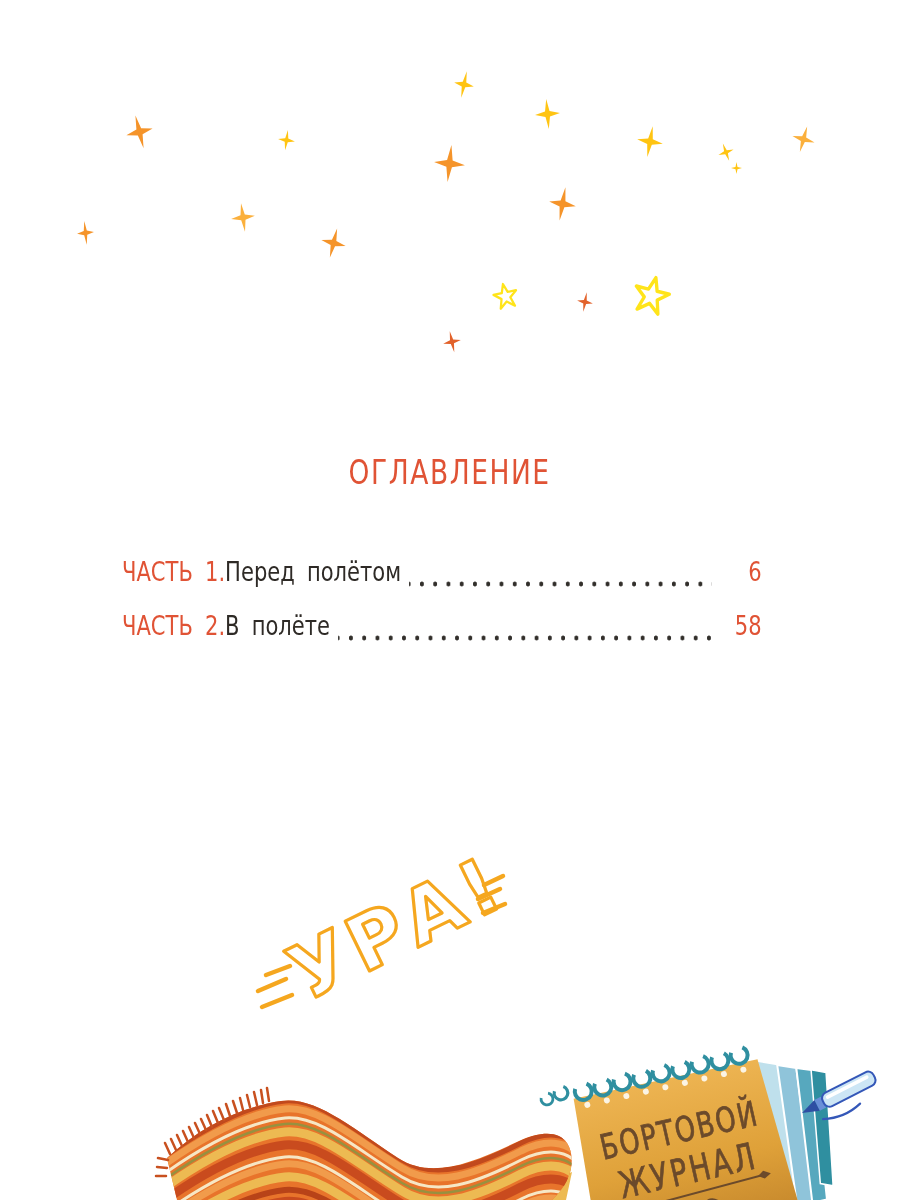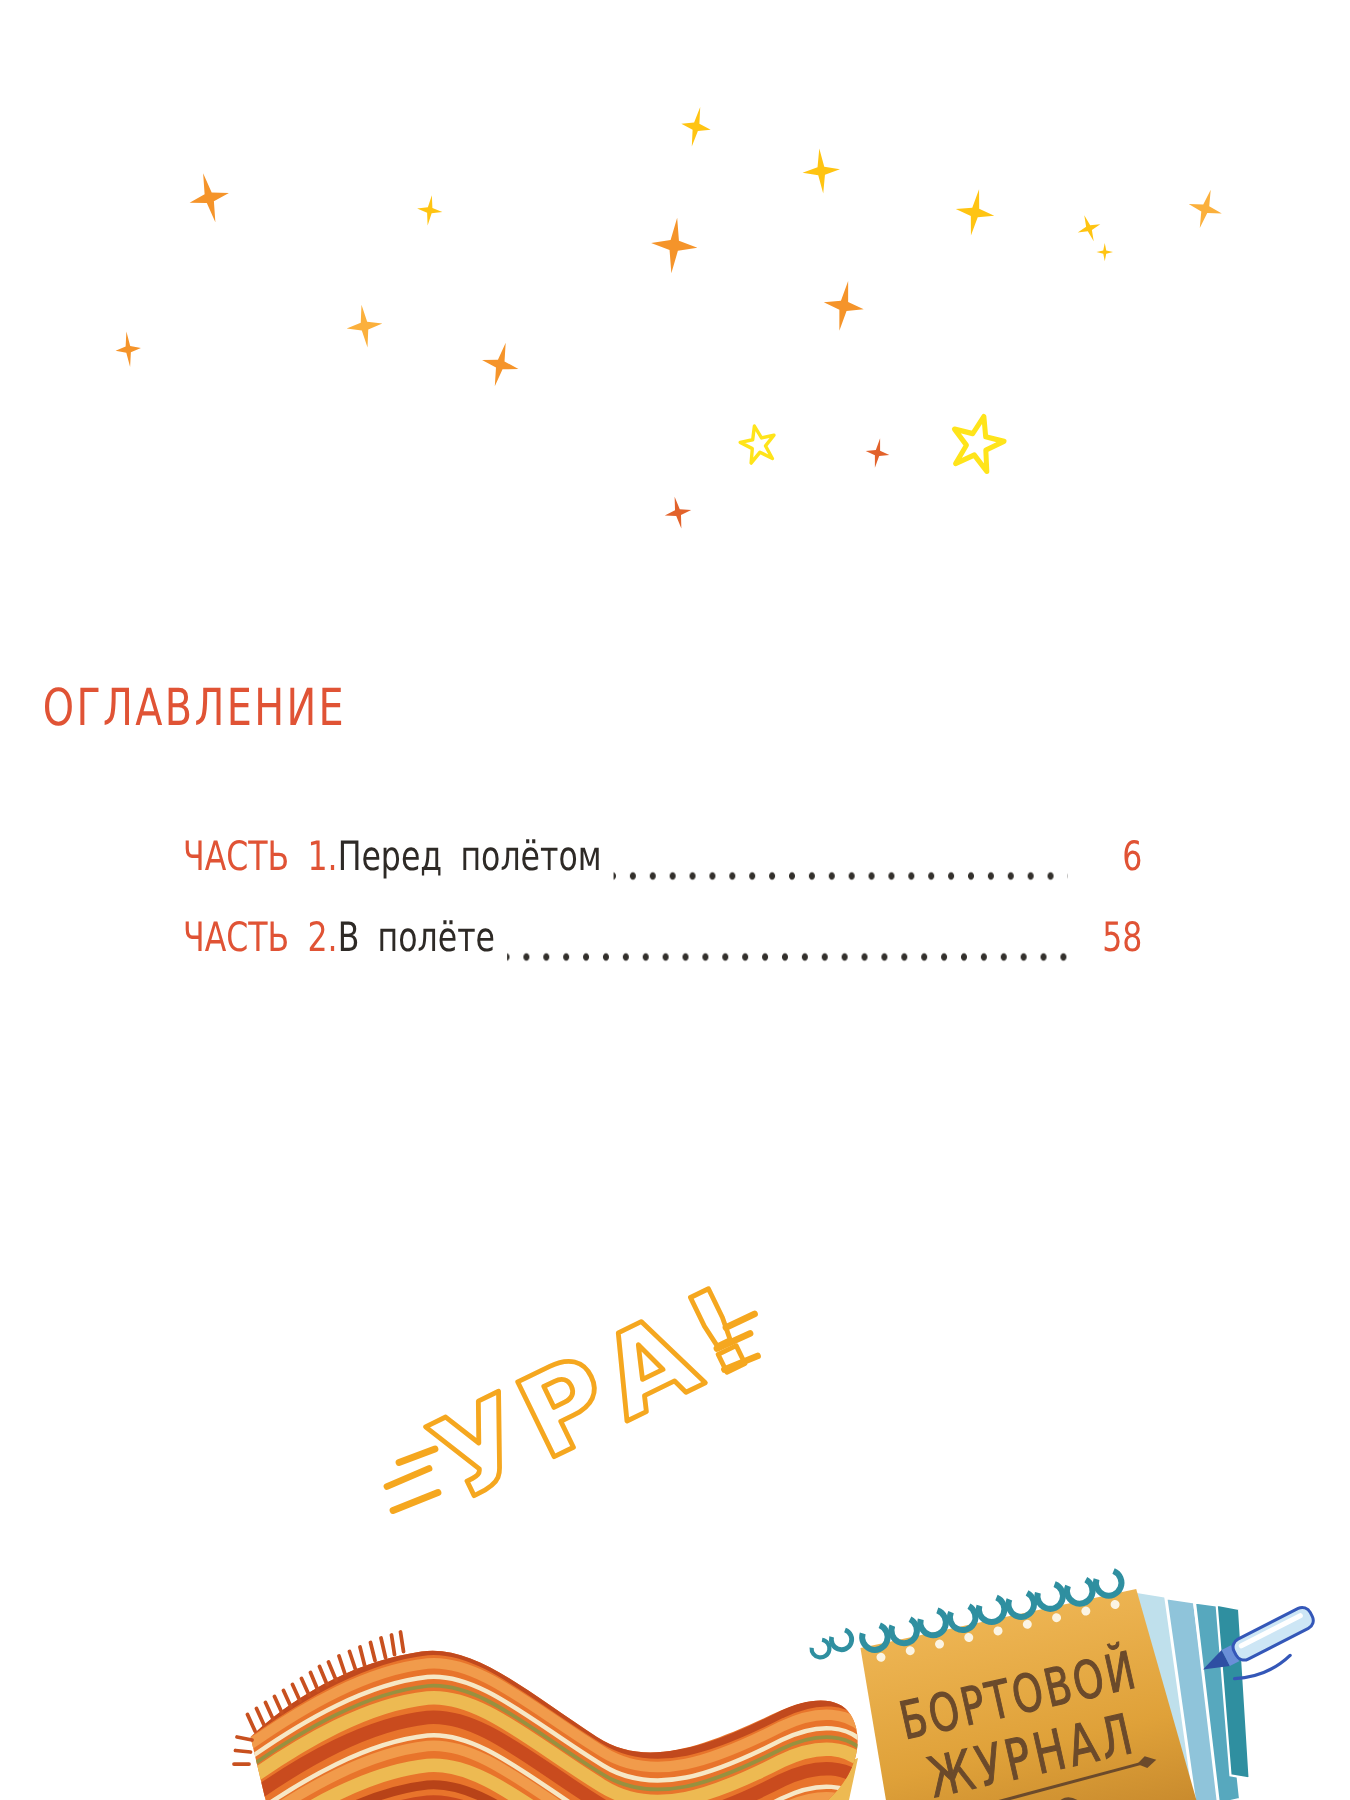--- a/index.html
+++ b/index.html
@@ -1,21 +1,21 @@
 <!DOCTYPE html>
 <html><head>
 <meta charset="utf-8">
 <style>
   html,body{margin:0;padding:0}
   body{
     width:900px;height:1200px;background:#ffffff;overflow:hidden;position:relative;
     font-family:"DejaVu Sans","Liberation Sans",sans-serif;
   }
   #starfield{position:absolute;inset:0;}
-  .title-wrap{position:absolute;top:452px;left:0;width:900px;text-align:left;}
+  .title-wrap{position:absolute;top:452px;left:0;width:900px;text-align:center;}
   .page-title{
     display:inline-block;margin:0;font-size:34px;font-weight:400;letter-spacing:2px;
     color:#E05335;transform:scaleX(0.78);transform-origin:center;white-space:nowrap;
   }
   .toc{
     position:absolute;left:122px;top:556px;width:820px;
     transform:scaleX(0.78);transform-origin:left top;color:#2E2A26;
   }
   .toc-row{display:flex;align-items:baseline;height:42px;margin-bottom:12px;font-size:27px;word-spacing:7px;}
   .toc-label{color:#E05335;flex:0 0 112px;white-space:nowrap;}

